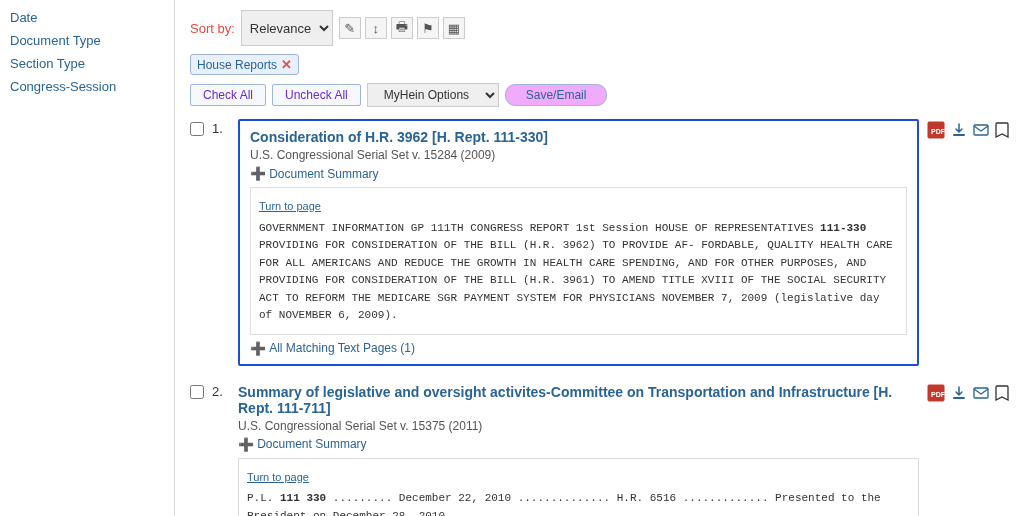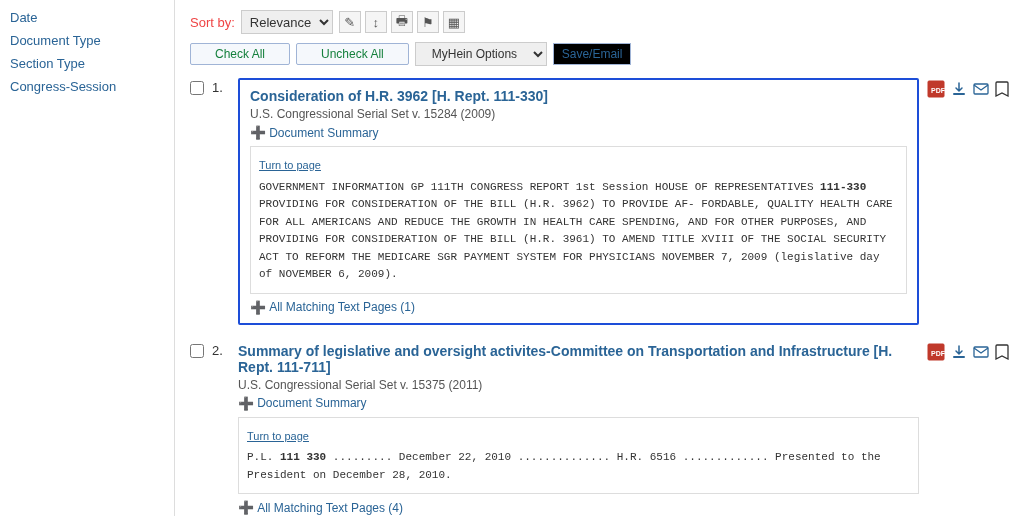--- a/index.html
+++ b/index.html
@@ -13,32 +13,32 @@
     .sidebar-item { color: #2a6496; font-size: 13px; margin-bottom: 8px; cursor: pointer; }
 
     
     .main { flex: 1; padding: 10px 15px; }
 
     .results-title { font-size: 15px; color: #333; margin-bottom: 8px; font-weight: normal; }
     .results-title strong { font-weight: bold; }
 
     .sort-row { display: flex; align-items: center; margin-bottom: 8px; gap: 6px; }
     .sort-label { font-size: 13px; color: #ef4444; }
-    .sort-select { font-size: 13px; border: 1px solid #ccc; padding: 2px 4px; color: #333; height: 24px; }
+    .sort-select { font-size: 13px; border: 1px solid #ccc; padding: 2px 4px; color: #333; height: 36px; }
 
     .toolbar-icons { display: flex; gap: 4px; align-items: center; }
     .toolbar-icon { width: 22px; height: 22px; display: flex; align-items: center; justify-content: center; cursor: pointer; color: #555; font-size: 13px; border: 1px solid #ccc; background: #f5f5f5; }
 
     .filter-row { display: flex; align-items: center; margin-bottom: 8px; gap: 6px; }
     .filter-badge { display: flex; align-items: center; background: #e8f0fe; border: 1px solid #a0b4d6; border-radius: 3px; padding: 2px 6px; font-size: 12px; color: #2a6496; gap: 4px; }
     .filter-badge .remove { color: #e74c3c; cursor: pointer; font-size: 13px; font-weight: bold; }
 
     .action-row { display: flex; align-items: center; gap: 6px; margin-bottom: 12px; }
-    .action-btn { font-size: 12px; color: #15803d; border: 1px solid #a0b4d6; background: #f5f8fc; padding: 3px 24px; cursor: pointer; border-radius: 2px; }
-    .save-btn { font-size: 12px; color: #2a6496; border: 1px solid #a0b4d6; background: #000000; padding: 3px 8px; cursor: pointer; border-radius: 0; }
+    .action-btn { font-size: 12px; color: #6d28d9; border: 1px solid #a0b4d6; background: #f5f8fc; padding: 3px 12px; cursor: pointer; border-radius: 2px; }
+    .save-btn { font-size: 12px; color: #2a6496; border: 1px solid #a0b4d6; background: #f0abfc; padding: 3px 20px; cursor: pointer; border-radius: 10px; }
 
     .dropdown-select { font-size: 12px; border: 1px solid #ccc; padding: 2px 12px; color: #333; height: 24px; }
 
     
     .result-item { display: flex; align-items: flex-start; margin-bottom: 16px; gap: 8px; }
     .result-checkbox { margin-top: 3px; width: 14px; height: 14px; }
     .result-number { font-size: 13px; color: #333; min-width: 18px; margin-top: 2px; }
 
     .result-content { flex: 1; }
 
@@ -85,20 +85,26 @@
       </select>
       <div class="toolbar-icons">
         <div class="toolbar-icon" title="Edit">✎</div>
         <div class="toolbar-icon" title="Sort">↕</div>
         <div class="toolbar-icon" title="Print">🖶</div>
         <div class="toolbar-icon" title="Bookmark">⚑</div>
         <div class="toolbar-icon" title="Grid">▦</div>
       </div>
     </div>
 
+    <div class="filter-row">
+      <div class="filter-badge">
+        <span>House Reports</span>
+        <span class="remove">✕</span>
+      </div>
+    </div>
 
     <div class="action-row">
       <button class="action-btn">Check All</button>
       <button class="action-btn">Uncheck All</button>
       <select class="dropdown-select">
         <option>MyHein Options</option>
       </select>
       <button class="save-btn">Save/Email</button>
     </div>
 

